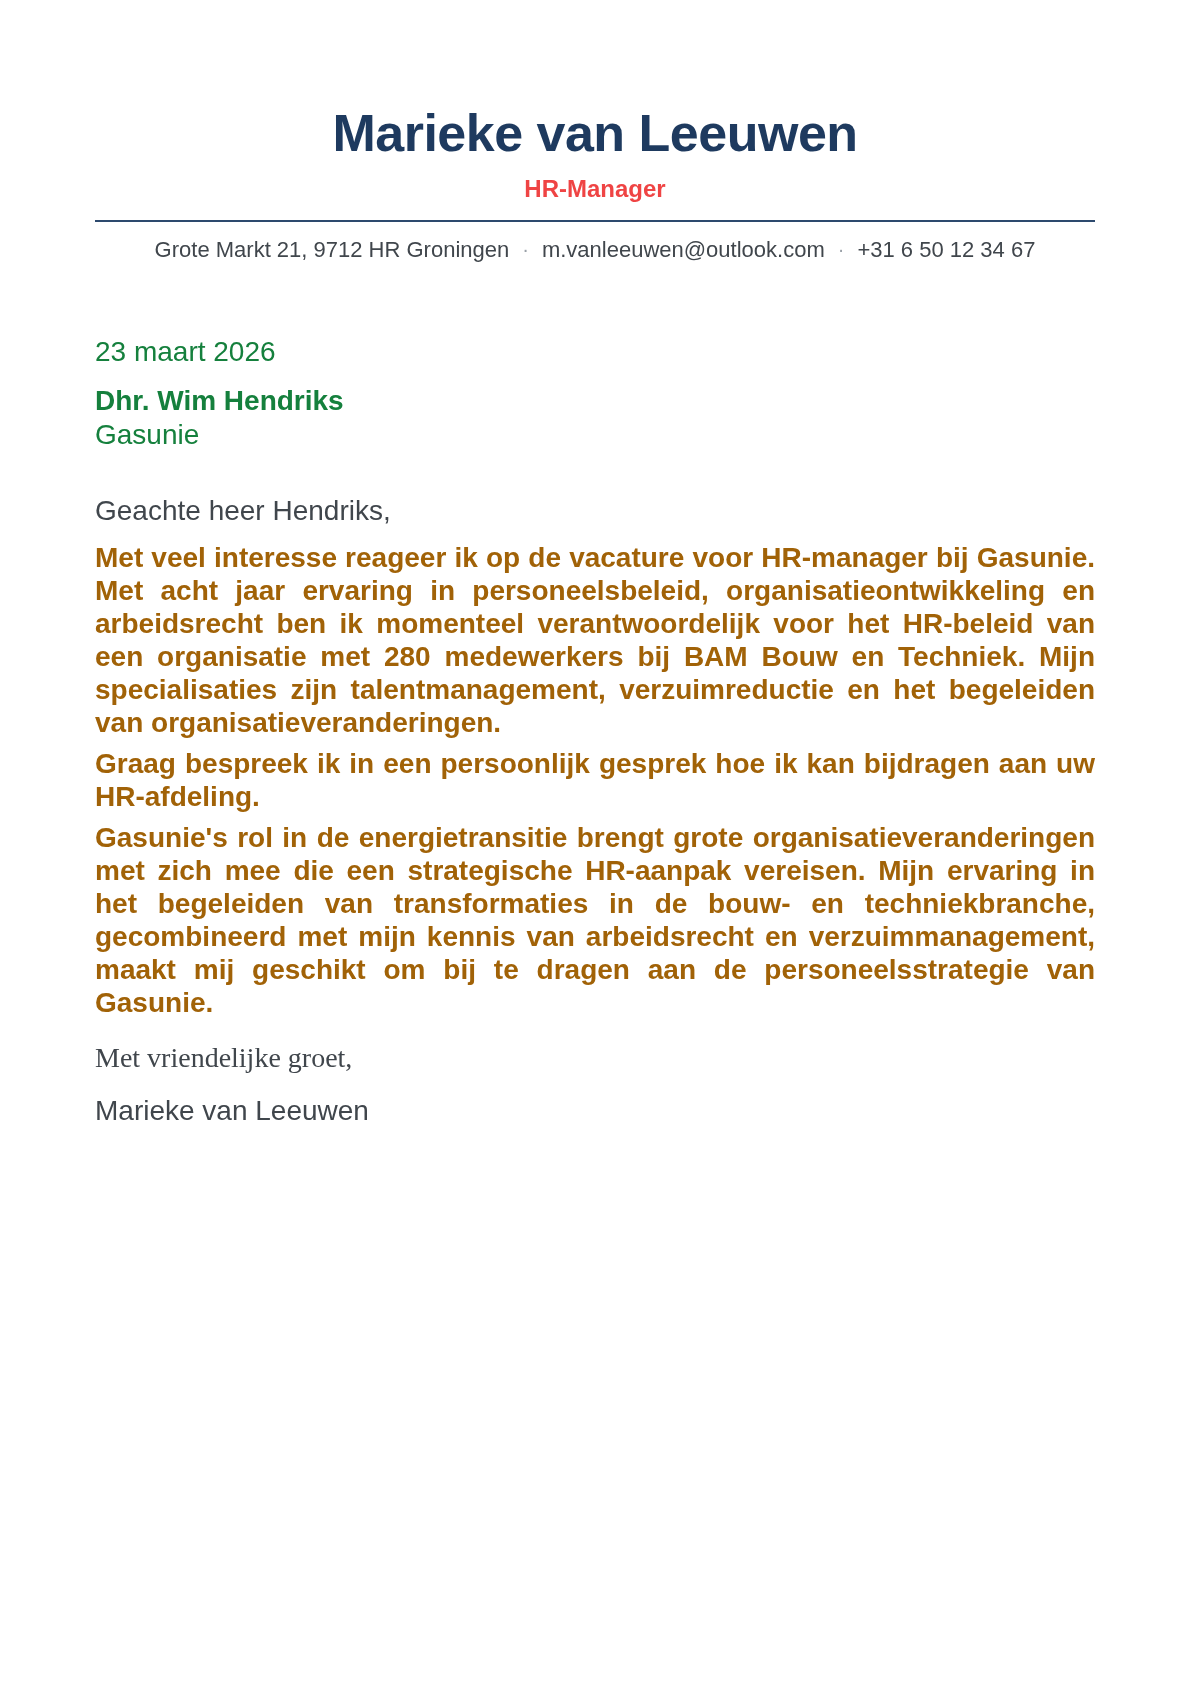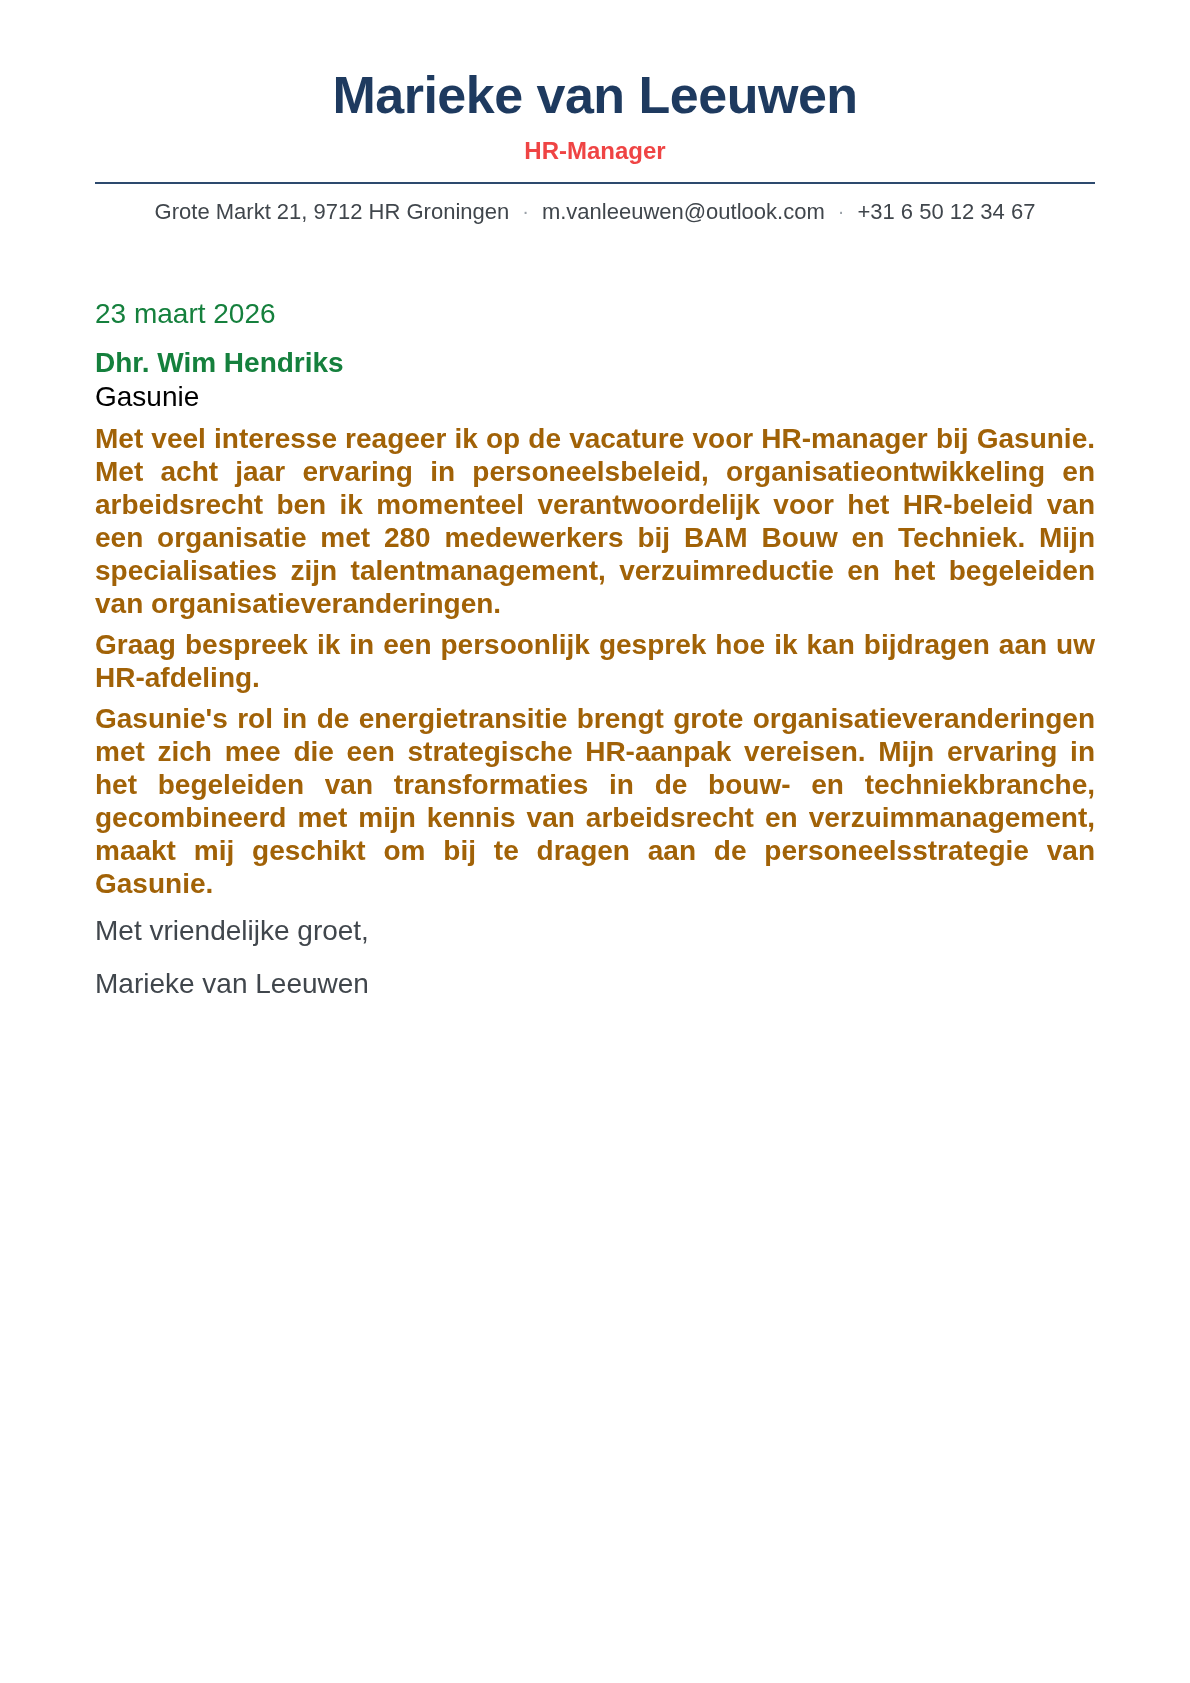--- a/index.html
+++ b/index.html
@@ -7,21 +7,21 @@
     padding: 0;
     background: #ffffff;
   }
   .page {
     position: relative;
     width: 1190px;
     height: 1683px;
     margin: 0 auto;
     background: #ffffff;
     box-sizing: border-box;
-    padding: 68px 95px 0 95px;
+    padding: 106px 95px 0 95px;
     font-family: "Liberation Sans", sans-serif;
     color: #40464c;
     overflow: hidden;
   }
 
   
   .header { text-align: center; }
   .header-name {
     font-size: 52px;
     font-weight: 700;
@@ -66,36 +66,37 @@
     color: #15803d;
   }
   .recipient-name {
     margin-top: 12px;
     font-weight: 700;
     color: #15803d;
     line-height: 34px;
   }
   .recipient-company {
     line-height: 34px;
-    color: #000000;
+    color: #15803d;
   }
   .salutation {
     margin-top: 36px;
     line-height: 45px;
   }
   .para {
     margin: 8px 0 0 0;
     line-height: 33px;
     text-align: justify;
     color: #a16207;
     font-weight: bold;
   }
   .closing {
-    margin-top: 8px;
+    margin-top: 16px;
     line-height: 45px;
+    font-family: Liberation Serif, serif;
   }
   .signature {
     margin-top: 8px;
     line-height: 45px;
   }
 </style>
 </head>
 <body>
 
 <div class="page">
@@ -108,20 +109,21 @@
       <span>Grote Markt 21, 9712 HR Groningen</span><span class="contact-sep">·</span><span>m.vanleeuwen@outlook.com</span><span class="contact-sep">·</span><span>+31 6 50 12 34 67</span>
     </div>
   </div>
 
   <div class="letter">
     <div class="date-line">23 maart 2026</div>
 
     <div class="recipient-name">Dhr. Wim Hendriks</div>
     <div class="recipient-company">Gasunie</div>
 
+    <div class="salutation">Geachte heer Hendriks,</div>
 
     <p class="para">Met veel interesse reageer ik op de vacature voor HR-manager bij Gasunie. Met acht jaar ervaring in personeelsbeleid, organisatieontwikkeling en arbeidsrecht ben ik momenteel verantwoordelijk voor het HR-beleid van een organisatie met 280 medewerkers bij BAM Bouw en Techniek. Mijn specialisaties zijn talentmanagement, verzuimreductie en het begeleiden van organisatieveranderingen.</p>
     <p class="para">Graag bespreek ik in een persoonlijk gesprek hoe ik kan bijdragen aan uw HR-afdeling.</p>
     <p class="para">Gasunie's rol in de energietransitie brengt grote organisatieveranderingen met zich mee die een strategische HR-aanpak vereisen. Mijn ervaring in het begeleiden van transformaties in de bouw- en techniekbranche, gecombineerd met mijn kennis van arbeidsrecht en verzuimmanagement, maakt mij geschikt om bij te dragen aan de personeelsstrategie van Gasunie.</p>
 
     <div class="closing">Met vriendelijke groet,</div>
     <div class="signature">Marieke van Leeuwen</div>
   </div>
 
 </div>

